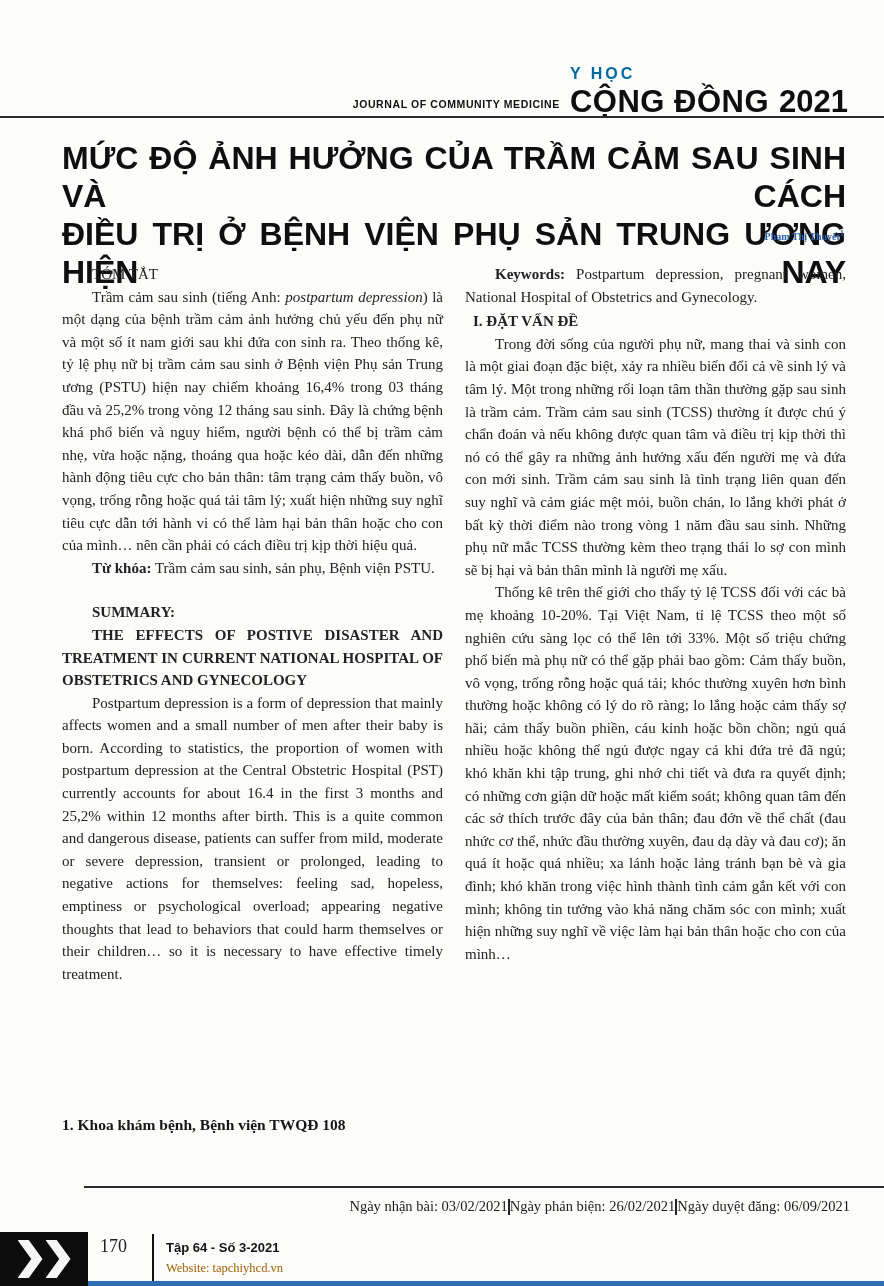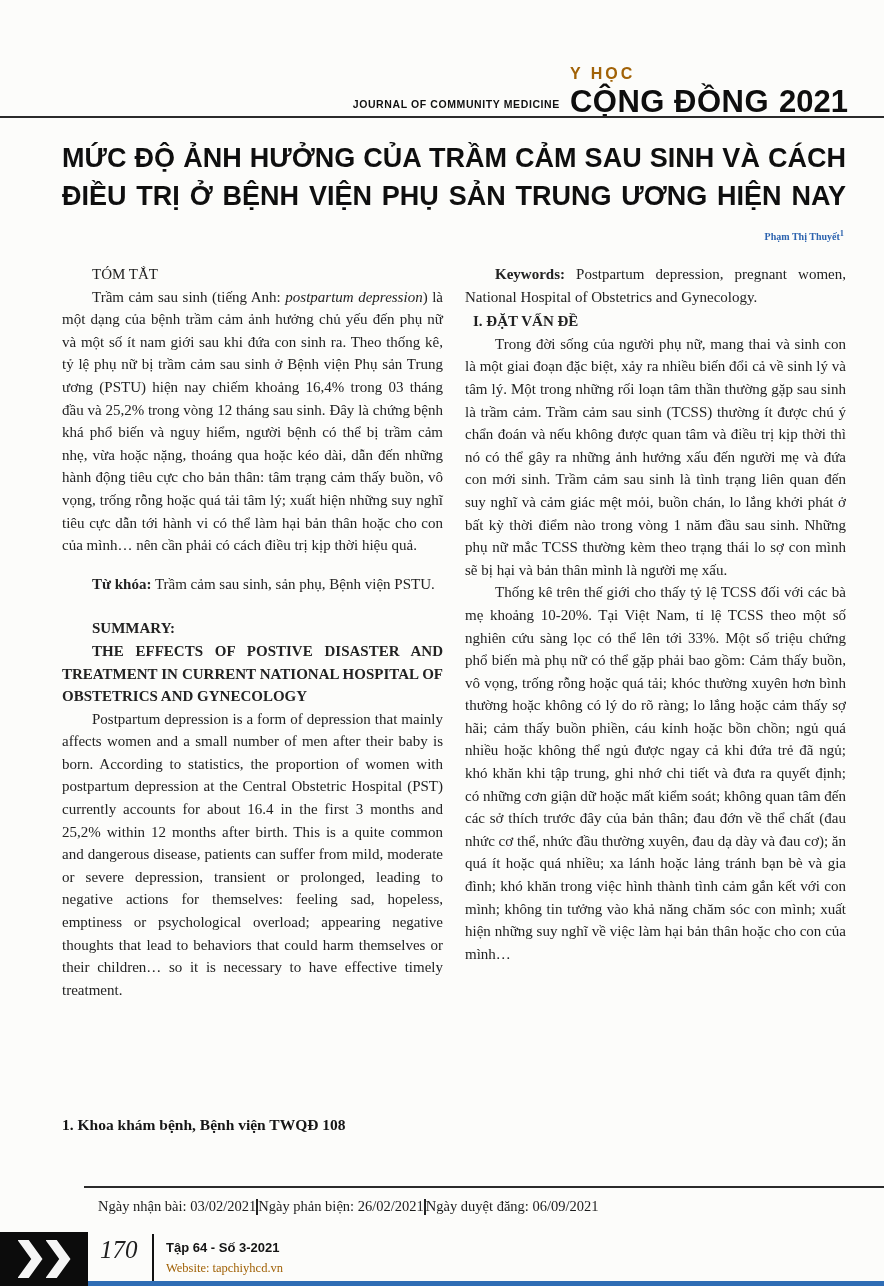--- a/index.html
+++ b/index.html
@@ -11,32 +11,32 @@
   }
 
   
   .header { position:absolute; top:42px; right:36px; display:flex; align-items:flex-end; gap:10px; }
   .journal-sub {
     font-family:"Liberation Sans", sans-serif; font-weight:bold;
     font-size:10.5px; letter-spacing:0.6px; color:#111; padding-bottom:7px; white-space:nowrap;
   }
   .logo-block { display:flex; flex-direction:column; line-height:1; }
   .logo-top {
-    color:#a16207; font-family:"Liberation Sans", sans-serif; font-weight:bold;
+    color:#0369a1; font-family:"Liberation Sans", sans-serif; font-weight:bold;
     font-size:16px; letter-spacing:3px; margin-bottom:4px;
   }
   .logo-main { font-family:"Liberation Sans", sans-serif; font-weight:900; font-size:31px; color:#0e0e0e; letter-spacing:0.5px; }
   .logo-year { font-family:"Liberation Sans", sans-serif; font-weight:900; font-size:31px; color:#0e0e0e; line-height:1;margin-top:44px; }
   .header-rule { position:absolute; top:116px; left:0; width:884px; height:2px; background:#2b2b2b; }
 
   
   .title {
     position:absolute; top:139px; left:62px; right:38px;
     font-family:"Liberation Sans", sans-serif; font-weight:bold;
-    font-size:27px; line-height:38px; color:#0f0f0f;
+    font-size:32px; line-height:38px; color:#0f0f0f;
   }
   .title .t-line { text-align:justify; text-align-last:justify; }
   .author {
     position:absolute; top:229px; right:40px;
     font-family:Liberation Serif, serif; font-weight:bold;
     font-size:10px; color:#2b62ae;
   }
 
   
   .columns {
@@ -44,37 +44,37 @@
     display:flex; gap:22px; overflow:hidden;
     font-size:15px; line-height:22.6px; text-align:justify; color:#222;
   }
   .col { flex:1; min-width:0; }
   p.body { text-indent:30px; }
   .h-abs { font-weight:normal; text-indent:30px; }
   .h-sum { font-weight:bold; text-indent:30px; margin-top:22px; }
   .sum-title { font-weight:bold; text-indent:30px; }
   .h-sec { font-weight:bold; text-indent:8px; margin-top:2px; }
   .lbl { font-weight:bold; }
-  .kw-gap { margin-top:16px; }
+  .kw-gap { margin-top:0; }
 
   
   .footnote { position:absolute; top:1112px; left:62px; font-weight:bold; font-size:15.5px; line-height:25px; color:#161616; }
 
   
   .dates-rule { position:absolute; top:1186px; left:84px; right:0; height:2px; background:#2b2b2b; }
-  .dates { position:absolute; top:1198px; left:98px; right:34px; display:flex; justify-content:flex-start; align-items:center; font-size:14.5px; color:#1b1b1b; }
+  .dates { position:absolute; top:1198px; left:98px; right:34px; display:flex; justify-content:flex-end; align-items:center; font-size:14.5px; color:#1b1b1b; }
   .date-sep { width:2px; height:16px; background:#222; display:inline-block; }
 
   
   .chevron-box {
     position:absolute; left:0; top:1232px; width:88px; height:54px;
     background:#0c0c0c; display:flex; align-items:center; justify-content:center; gap:3px;
   }
   .chev { width:25px; height:38px; background:#f5f5f5; clip-path:polygon(0 0, 45% 0, 100% 50%, 45% 100%, 0 100%, 55% 50%); }
-  .page-number { position:absolute; left:100px; top:1236px; font-size:25px; color:#202020;font-style:italic; }
+  .page-number { position:absolute; left:100px; top:1236px; font-size:18px; color:#202020; }
   .foot-vline { position:absolute; left:152px; top:1234px; width:2px; height:48px; background:#111; }
   .foot-volume { position:absolute; left:166px; top:1240px; font-family:"Liberation Sans", sans-serif; font-weight:bold; font-size:13px; color:#141414; }
   .foot-website { position:absolute; left:166px; top:1261px; font-size:12.5px; color:#a16207; }
   .bottom-blue { position:absolute; left:88px; right:0; bottom:0; height:5px; background:#2f6db5; }
 </style>
 </head>
 <body>
 
 <div class="page">
 

